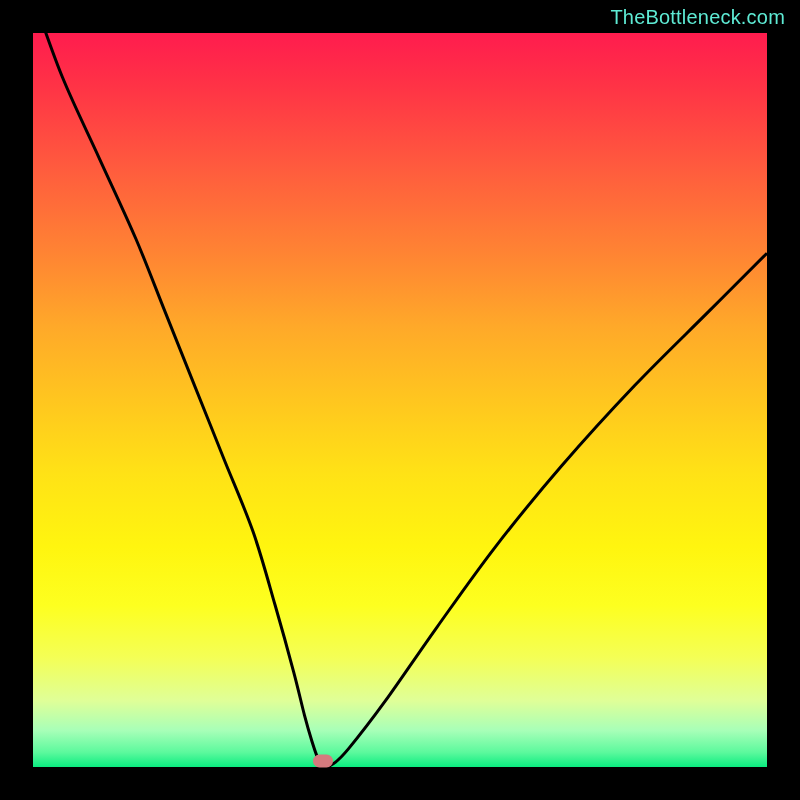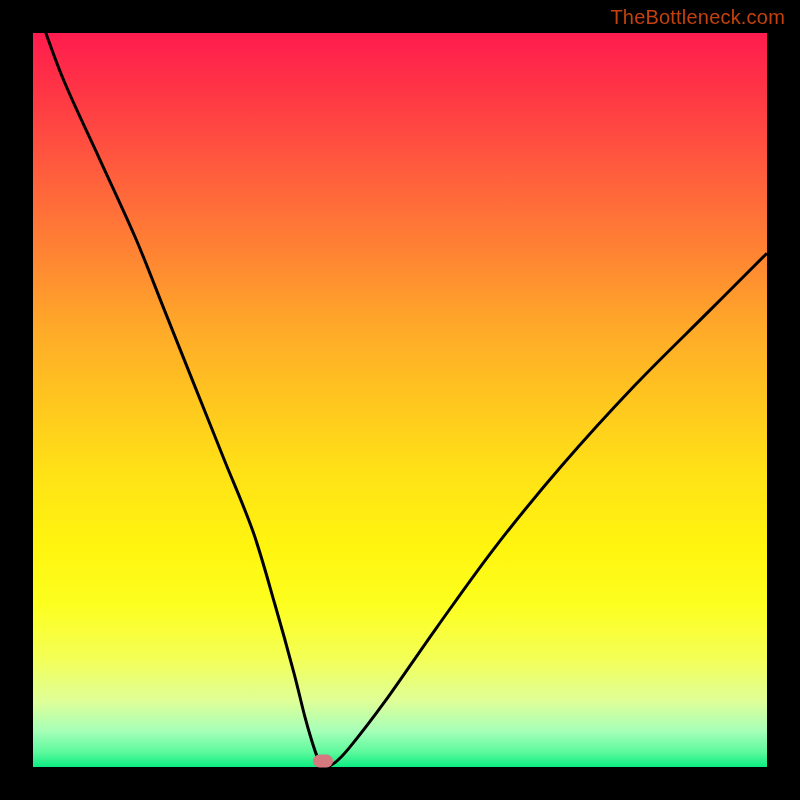--- a/index.html
+++ b/index.html
@@ -54,21 +54,21 @@
     width: 20px;
     height: 13px;
     border-radius: 9px;
     background: #d47a7e;
     transform: translate(-50%, -50%);
   }
   .watermark {
     position: absolute;
     top: 6px;
     right: 15px;
-    color: #c2410c;
+    color: #5eead4;
     font-size: 20px;
     font-weight: 500;
     letter-spacing: 0.2px;
   }
 </style>
 </head>
 <body>
 
 <div class="stage">
   <div class="plot-area">

